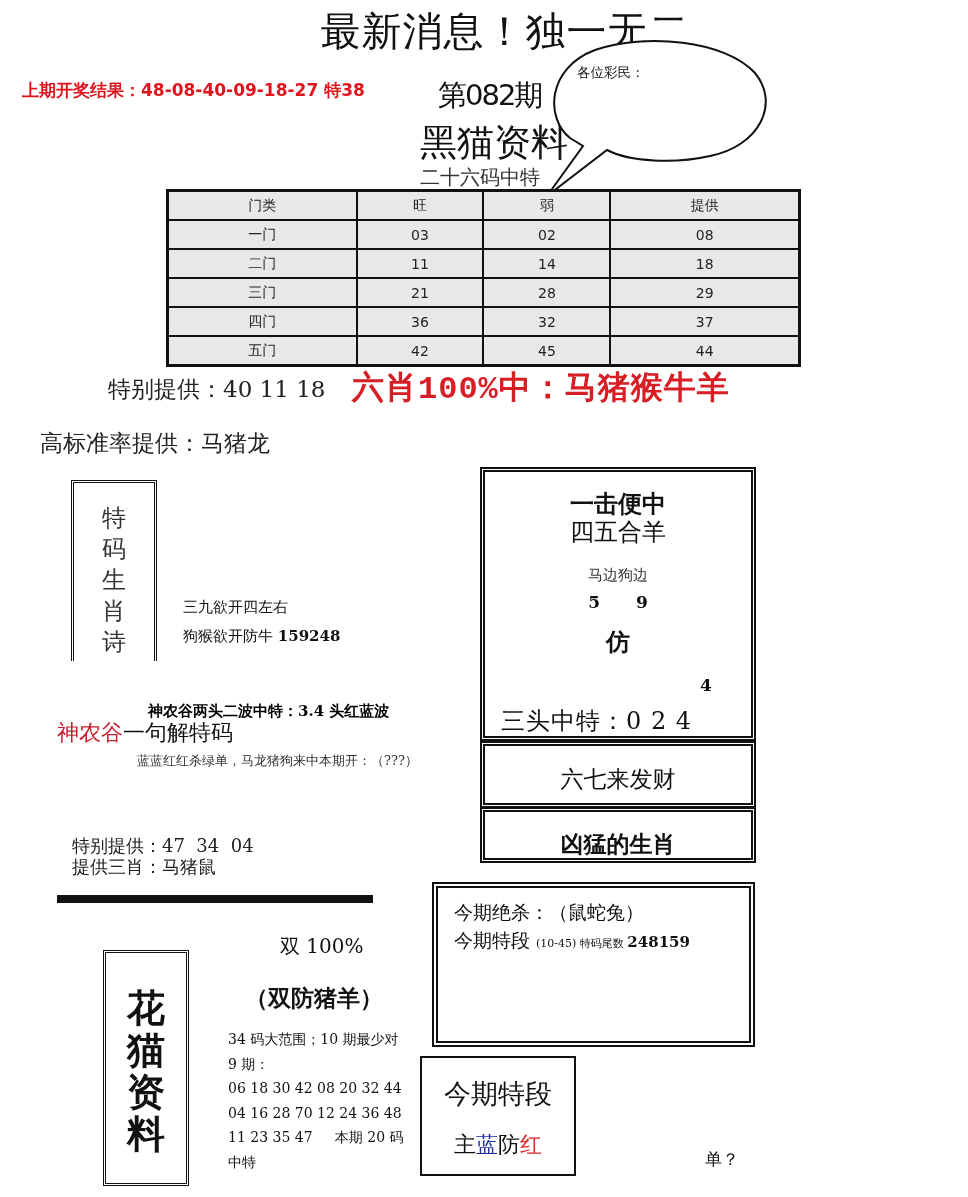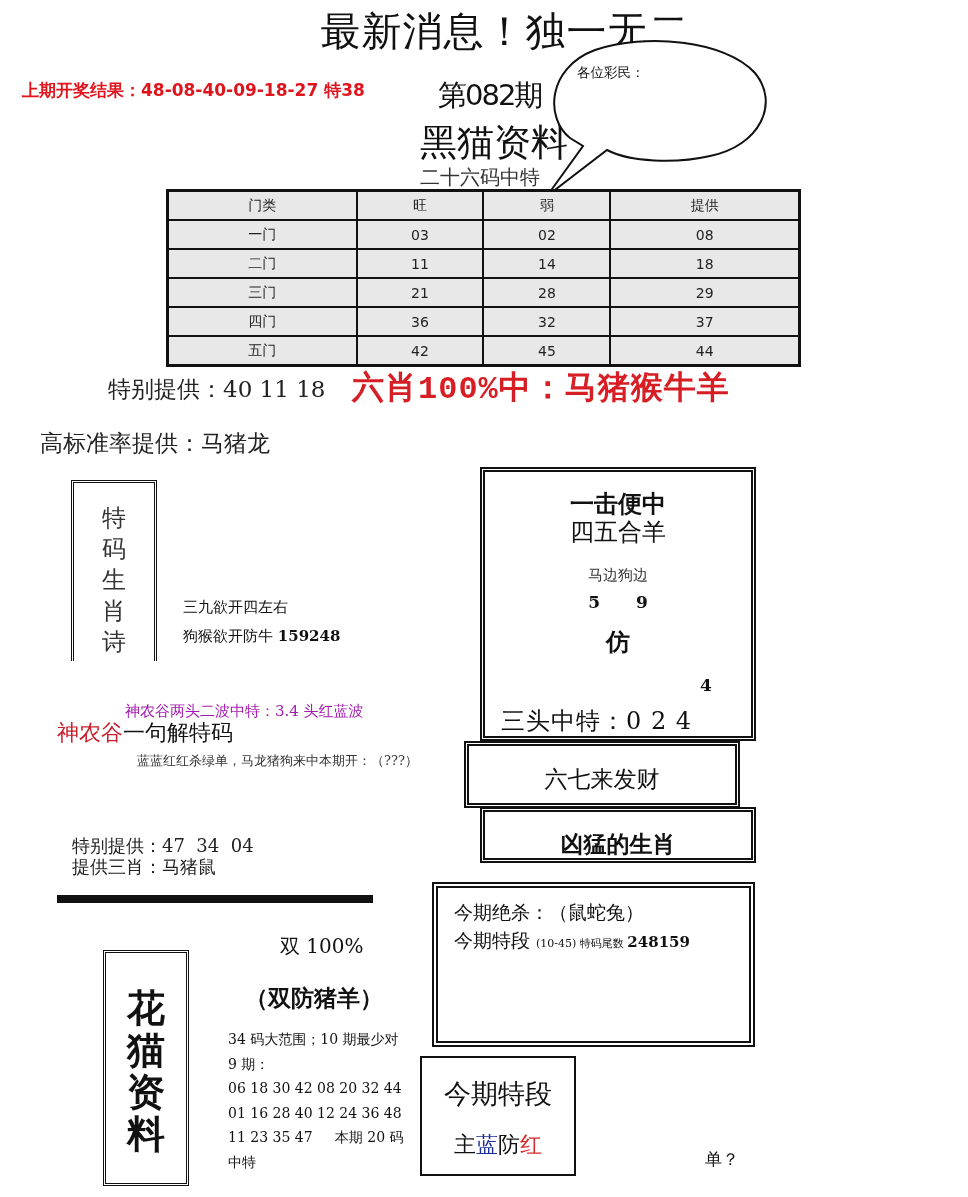--- a/index.html
+++ b/index.html
@@ -26,41 +26,41 @@
   #special1 { left:108px; top:374px; font-size:23px; color:#222; }
   #six-shio { left:352px; top:366px; font-size:32px; color:#d81e25; font-weight:bold; font-family:Liberation Mono, monospace; letter-spacing:1px;text-align:right; }
   #high-acc { left:40px; top:428px; font-size:23px; color:#222; }
 
   #poem-box { left:71px; top:480px; width:80px; height:178px; border:3px double #111; border-bottom:none; }
   #poem-title { position:absolute; left:0; top:20px; width:80px; text-align:center; font-size:24px; line-height:31px; color:#333; }
   #poem-line1 { left:183px; top:598px; font-size:15px; }
   #poem-line2 { left:183px; top:627px; font-size:15px; }
   #poem-line2 b { font-weight:bold; }
 
-  #snlong-red { left:125px; top:702px; font-size:15px; color:#a21caf; font-weight:normal; }
+  #snlong-red { left:148px; top:702px; font-size:15px; color:#000000; font-weight:bold; }
   #snlong-title { left:57px; top:718px; font-size:22px; }
   #snlong-title .red { color:#c8202c; }
   #snlong-clue { left:137px; top:752px; font-size:13px; color:#333; }
 
   #special2 { left:72px; top:835px; font-size:18px; line-height:21px; color:#222; }
 
   #hr-double { left:57px; top:895px; width:316px; height:5px; background:#111; border-bottom:2px solid #111; }
   #hr-double::after { content:""; position:absolute; left:0; top:6px; width:316px; height:2px; background:#111; }
 
   #right-box1 { left:480px; top:467px; width:276px; height:274px; border:5px double #111; box-sizing:border-box; }
   .rb-inner { position:absolute; left:0; width:100%; text-align:center; }
   #yiji { top:16px; font-size:24px; font-weight:bold; }
   #sihe { top:44px; font-size:24px; }
   #mabian { top:94px; font-size:15px; color:#333; }
   #num59 { top:120px; font-size:17px; font-weight:bold; word-spacing:30px; }
   #fang { top:154px; font-size:24px; font-weight:bold; }
   #num4 { top:203px; left:88px; font-size:17px; font-weight:bold; }
   #santou { position:absolute; left:16px; top:233px; font-size:24px; letter-spacing:1px; }
 
-  #right-box2 { left:464px; top:741px; width:276px; height:67px; border:5px double #111; box-sizing:border-box; }
+  #right-box2 { left:480px; top:741px; width:276px; height:67px; border:5px double #111; box-sizing:border-box; }
   #liuqi { position:absolute; left:0; top:18px; width:100%; text-align:center; font-size:23px; }
   #right-box3 { left:480px; top:807px; width:276px; height:56px; border:5px double #111; box-sizing:border-box; }
   #xiongmeng { position:absolute; left:0; top:17px; width:100%; text-align:center; font-size:23px; font-weight:bold; font-family:"DejaVu Sans", sans-serif; }
 
   #right-box4 { left:432px; top:882px; width:323px; height:165px; border:6px double #111; box-sizing:border-box; }
   #jinsha { position:absolute; left:16px; top:12px; font-size:19px; }
   #jinte { position:absolute; left:16px; top:40px; font-size:19px; }
   #jinte .small { font-size:11px; }
   #jinte b { font-size:15px; }
 
@@ -200,21 +200,21 @@
     <div>资</div>
     <div>料</div>
   </div>
 </div>
 <div id="shuang100" class="abs serif">双 100%</div>
 <div id="shuangfang" class="abs serif">（双防猪羊）</div>
 <div id="range-block" class="abs serif">
   <div>34 码大范围；10 期最少对</div>
   <div>9 期：</div>
   <div>06 18 30 42 08 20 32 44</div>
-  <div>01 16 28 40 12 24 36 48</div>
+  <div>04 16 28 70 12 24 36 48</div>
   <div style="white-space:pre;">11 23 35 47     本期 20 码</div>
   <div>中特</div>
 </div>
 
 <div id="bozhong-box" class="abs">
   <div id="bz-title">今期特段</div>
   <div id="bz-sub">
     <span>主</span><span class="blue">蓝</span><span>防</span><span class="red">红</span>
   </div>
 </div>

